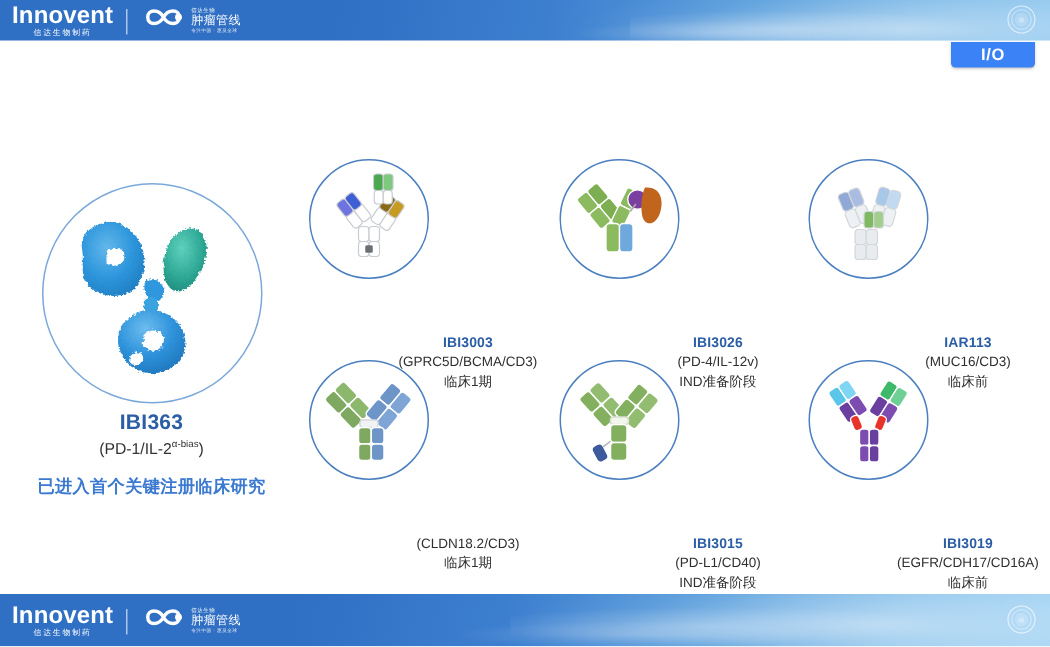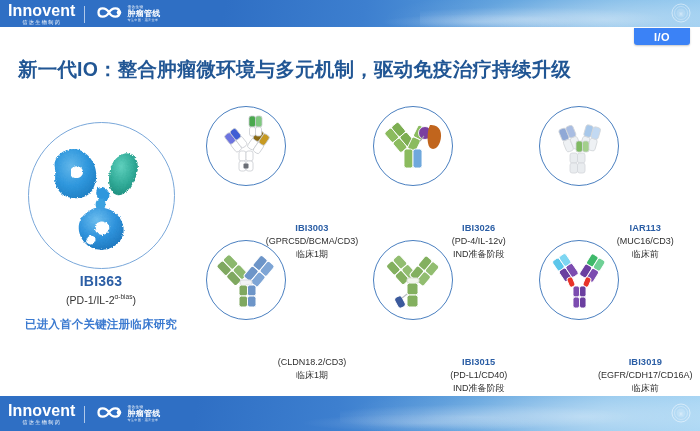--- a/index.html
+++ b/index.html
@@ -70,21 +70,21 @@
     background: rgba(255,255,255,.62);
     margin: 0 9px;
   }
   .logo-pipeline { display: flex; align-items: center; }
   .infinity-mark { margin-right: 3px; }
   .logo-pipeline-text { display: flex; flex-direction: column; line-height: 1; }
   .logo-pipeline-text .tiny {
     color: #ffffff; font-size: 3.6px; letter-spacing: .4px;
   }
   .logo-pipeline-text .main {
-    color: #ffffff; font-size: 8px; font-weight: bold; letter-spacing: .3px; margin: 1px 0;
+    color: #ffffff; font-size: 8px; font-weight: normal; letter-spacing: .3px; margin: 1px 0;
   }
   .logo-pipeline-text .sub {
     color: rgba(255,255,255,.85); font-size: 3.1px; letter-spacing: .3px;
   }
 
   .seal-icon {
     position: absolute;
     right: 9px; top: 3px;
     width: 20px; height: 20px;
     opacity: .75;
@@ -275,21 +275,20 @@
         <circle cx="20" cy="20" r="18" fill="none" stroke="#ffffff" stroke-width="1.4" opacity=".9"></circle>
         <circle cx="20" cy="20" r="13" fill="none" stroke="#ffffff" stroke-width="1" opacity=".8"></circle>
         <circle cx="20" cy="20" r="9" fill="#ffffff" opacity=".22"></circle>
         <text x="20" y="25" font-size="11" fill="#ffffff" text-anchor="middle" font-family="DejaVu Sans, sans-serif" opacity=".95">⚛</text>
       </svg>
     </span>
   </div>
 
   <div class="io-badge">I/O</div>
 
-  <div class="slide-title">新一代IO：整合肿瘤微环境与多元机制，驱动免疫治疗持续升级</div>
 
   <div class="hero">
     <div class="hero-circle">
       <span>
         <svg width="120" height="122" viewBox="0 0 120 122">
           <defs>
             <radialGradient id="blobA" cx="40%" cy="35%" r="72%">
               <stop offset="0%" stop-color="#63b7ea"></stop>
               <stop offset="55%" stop-color="#2f97dd"></stop>
               <stop offset="100%" stop-color="#1f7ec2"></stop>

